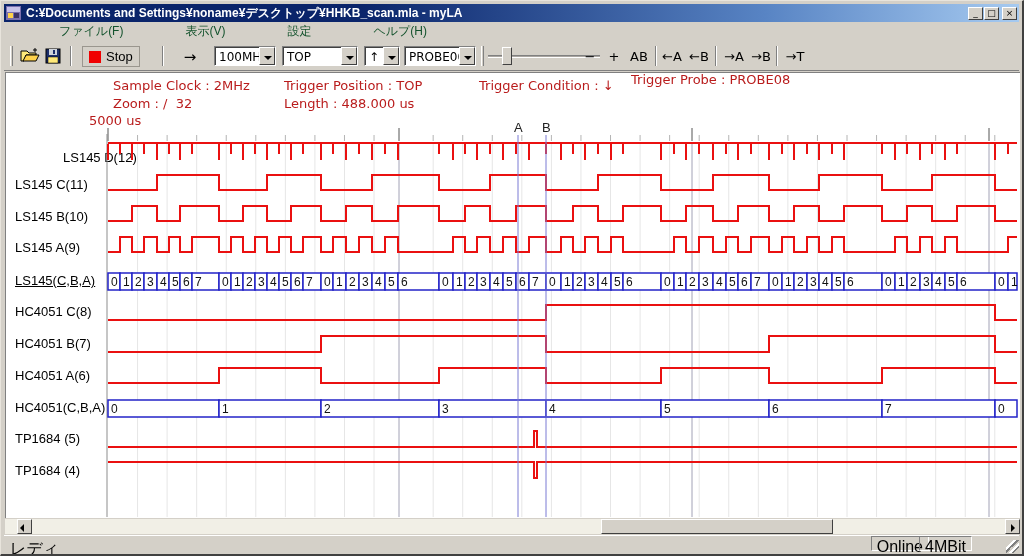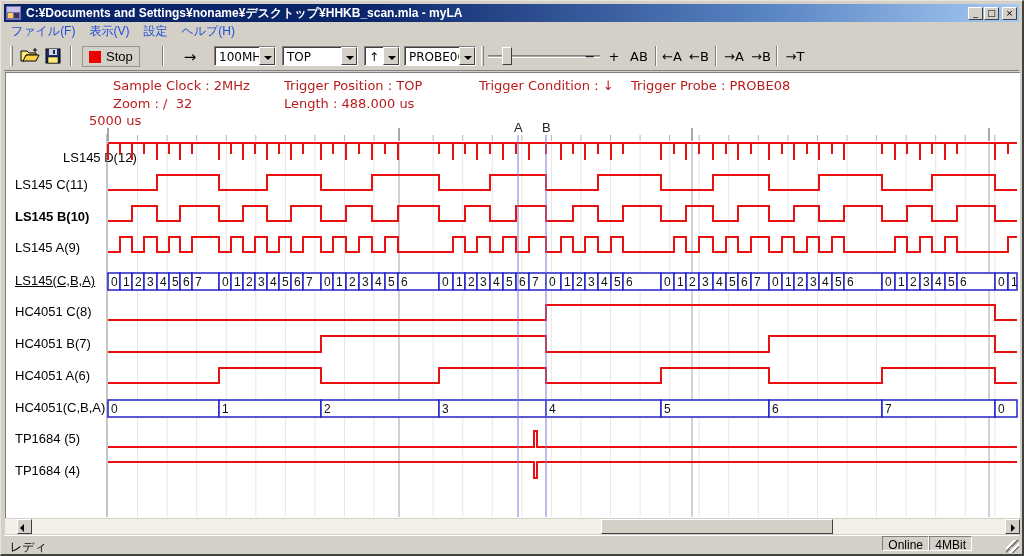--- a/index.html
+++ b/index.html
@@ -15,21 +15,21 @@
   #titlebar{position:absolute;left:3px;top:3px;right:3px;height:18px;
     background:linear-gradient(90deg,#0a246a 0%,#0a246a 35%,#5884c4 75%,#a6caf0 100%);
     display:flex;align-items:center;padding:0 2px;}
   #titlebar .ttl{color:#fff;font-size:12px;font-weight:bold;margin-left:4px;white-space:nowrap;overflow:hidden;flex:1;}
   .tbtn{width:15px;height:13px;background:#d4d0c8;border-top:1px solid #fff;border-left:1px solid #fff;
     border-right:1px solid #404040;border-bottom:1px solid #404040;
     font-size:9px;line-height:10px;text-align:center;color:#000;margin-left:1px;font-family:"DejaVu Sans",sans-serif;}
   #btn-close{margin-left:3px;}
   
   #menubar{position:absolute;left:3px;top:21px;right:3px;height:19px;display:flex;align-items:center;font-size:12px;}
-  .menu-item{padding:2px 7px;color:#1d4ed8;}
+  .menu-item{padding:2px 7px;color:#14532d;margin-left:48px;}
   
   #toolbar{position:absolute;left:3px;top:40px;right:3px;height:30px;border-bottom:1px solid #808080;}
   .titem{position:absolute;top:4px;}
   .sep{position:absolute;top:5px;width:2px;height:20px;border-left:1px solid #808080;border-right:1px solid #fff;}
   .grip{position:absolute;top:5px;width:3px;height:20px;border-left:1px solid #fff;border-right:1px solid #808080;}
   .tool-btn{display:flex;align-items:center;justify-content:center;height:22px;}
   .flatbtn{position:absolute;top:6px;height:19px;font-size:13px;color:#000;text-align:center;
     font-family:"DejaVu Sans","Liberation Sans",sans-serif;line-height:19px;}
   .combo{position:absolute;top:5px;height:20px;background:#fff;
     border-top:1px solid #808080;border-left:1px solid #808080;
@@ -62,21 +62,21 @@
   #hscroll{position:absolute;left:4px;top:518px;width:1015px;height:15px;
     background:#f1efe6;}
   .sbtn{position:absolute;top:0;width:15px;height:15px;background:#d4d0c8;
     border-top:1px solid #fff;border-left:1px solid #fff;border-right:1px solid #404040;border-bottom:1px solid #404040;}
   .sbtn:after{content:"";position:absolute;top:4px;border:4px solid transparent;}
   #sb-left:after{left:2px;border-right-color:#000;border-left-width:0;}
   #sb-right:after{left:5px;border-left-color:#000;border-right-width:0;}
   #sb-thumb{position:absolute;left:596px;top:0;width:232px;height:15px;background:#d4d0c8;
     border-top:1px solid #fff;border-left:1px solid #fff;border-right:1px solid #404040;border-bottom:1px solid #404040;}
   
-  #statusbar{position:absolute;left:3px;top:534px;right:3px;height:19px;border-top:1px solid #fff;font-size:12px;}
+  #statusbar{position:absolute;left:3px;top:534px;right:3px;height:19px;border-top:1px solid #fff;font-size:16px;}
   #status-msg{position:absolute;left:6px;top:3px;color:#000;}
   .spanel{position:absolute;top:0;height:15px;padding:1px 5px 0 5px;
     border-top:1px solid #808080;border-left:1px solid #808080;border-bottom:1px solid #fff;border-right:1px solid #fff;margin-left:39px;}
   #grip{position:absolute;right:0;top:4px;width:13px;height:13px;
     background:linear-gradient(135deg,transparent 30%,#fff 30%,#fff 40%,#808080 40%,#808080 50%,transparent 50%,transparent 60%,#fff 60%,#fff 70%,#808080 70%,#808080 80%,transparent 80%);}
 </style>
 </head>
 <body>
 
 <div id="win">
@@ -159,27 +159,27 @@
     <div class="flatbtn" style="left:779px;width:24px">→T</div>
   </div>
 
   <div id="client"></div>
 
   <div class="info" style="left:112px;top:77px">Sample Clock : 2MHz</div>
   <div class="info" style="left:112px;top:95px">Zoom : /  32</div>
   <div class="info" style="left:283px;top:77px">Trigger Position : TOP</div>
   <div class="info" style="left:283px;top:95px">Length : 488.000 us</div>
   <div class="info" style="left:478px;top:77px">Trigger Condition : ↓</div>
-  <div class="info" style="left:630px;top:77px">Trigger Probe : PROBE08</div>
+  <div class="info" style="left:630px;top:71px">Trigger Probe : PROBE08</div>
   <div class="info" style="left:88px;top:112px">5000 us</div>
 
   <div id="labels">
       <div class="chlabel" style="top: 149px; margin-left: 48px;">LS145 D(12)</div>
       <div class="chlabel" style="top: 176px;">LS145 C(11)</div>
-      <div class="chlabel" style="top: 208px; font-weight: bold;">LS145 B(10)</div>
+      <div class="chlabel" style="top: 208px;">LS145 B(10)</div>
       <div class="chlabel" style="top: 239px;">LS145 A(9)</div>
       <div class="chlabel" style="top: 272px; text-decoration: underline;">LS145(C,B,A)</div>
       <div class="chlabel" style="top: 303px;">HC4051 C(8)</div>
       <div class="chlabel" style="top: 335px;">HC4051 B(7)</div>
       <div class="chlabel" style="top: 367px;">HC4051 A(6)</div>
       <div class="chlabel" style="top: 399px;">HC4051(C,B,A)</div>
       <div class="chlabel" style="top: 430px;">TP1684 (5)</div>
       <div class="chlabel" style="top: 462px;">TP1684 (4)</div>
     </div>
 

